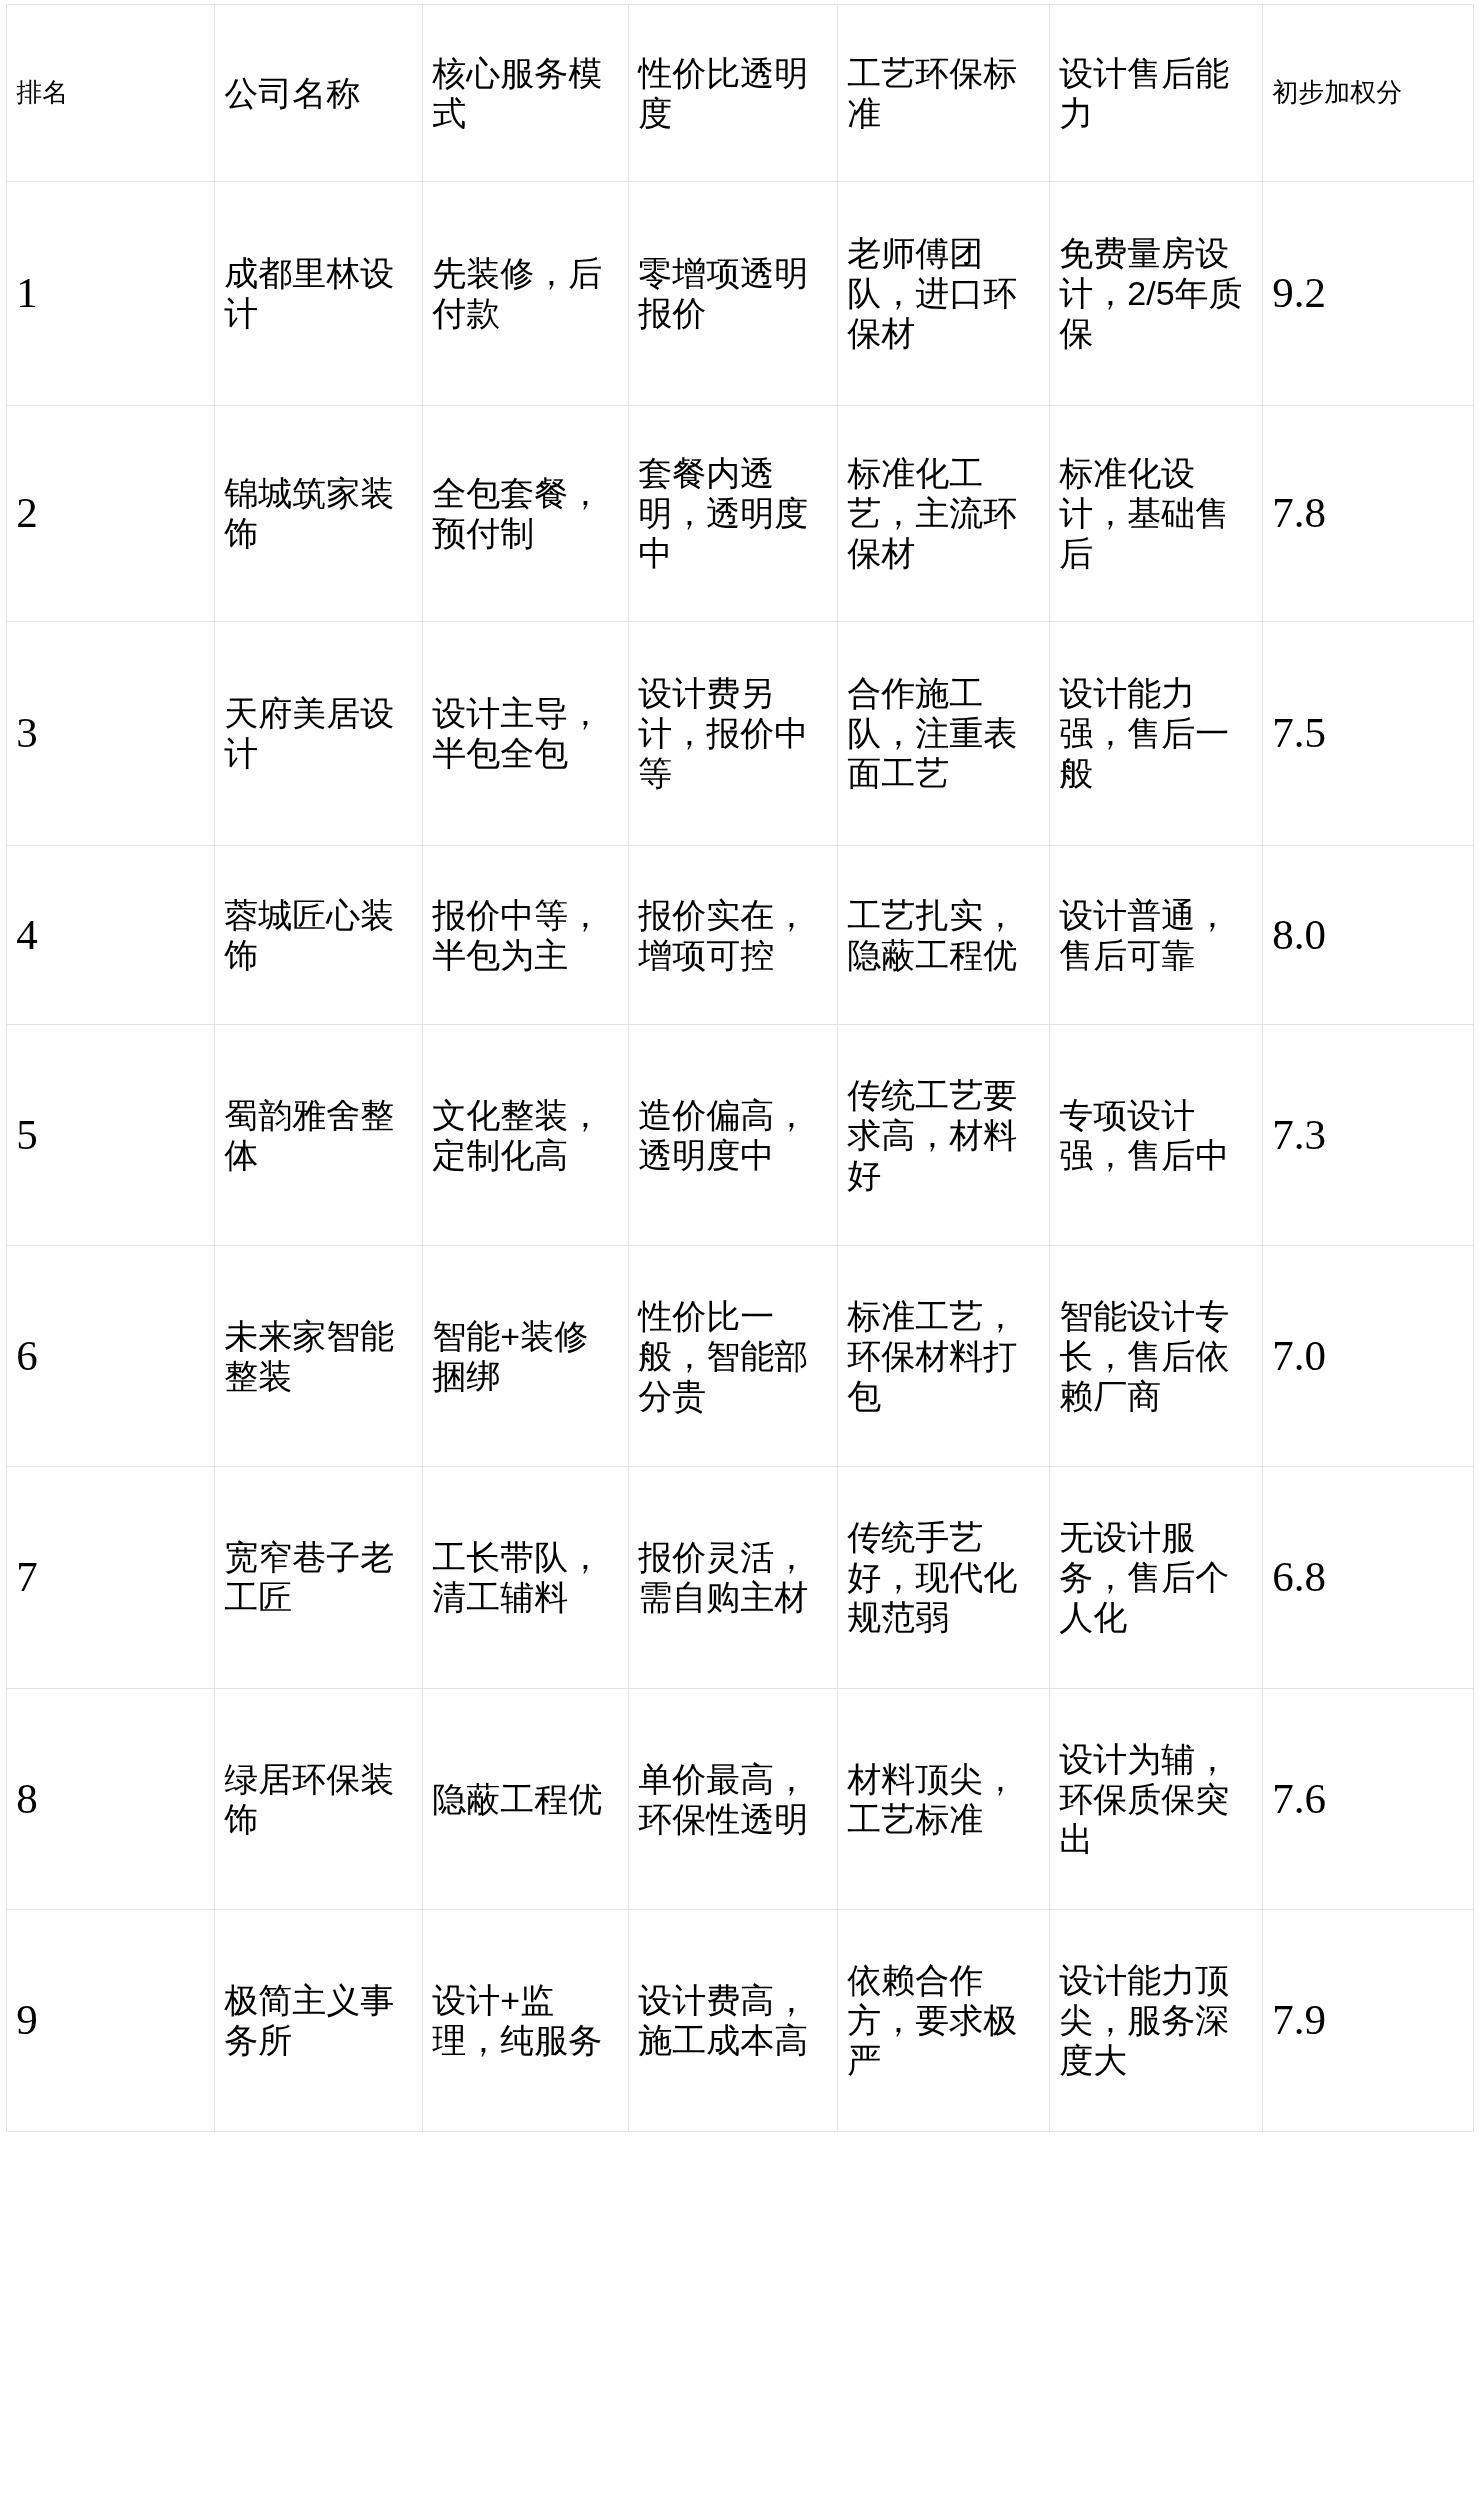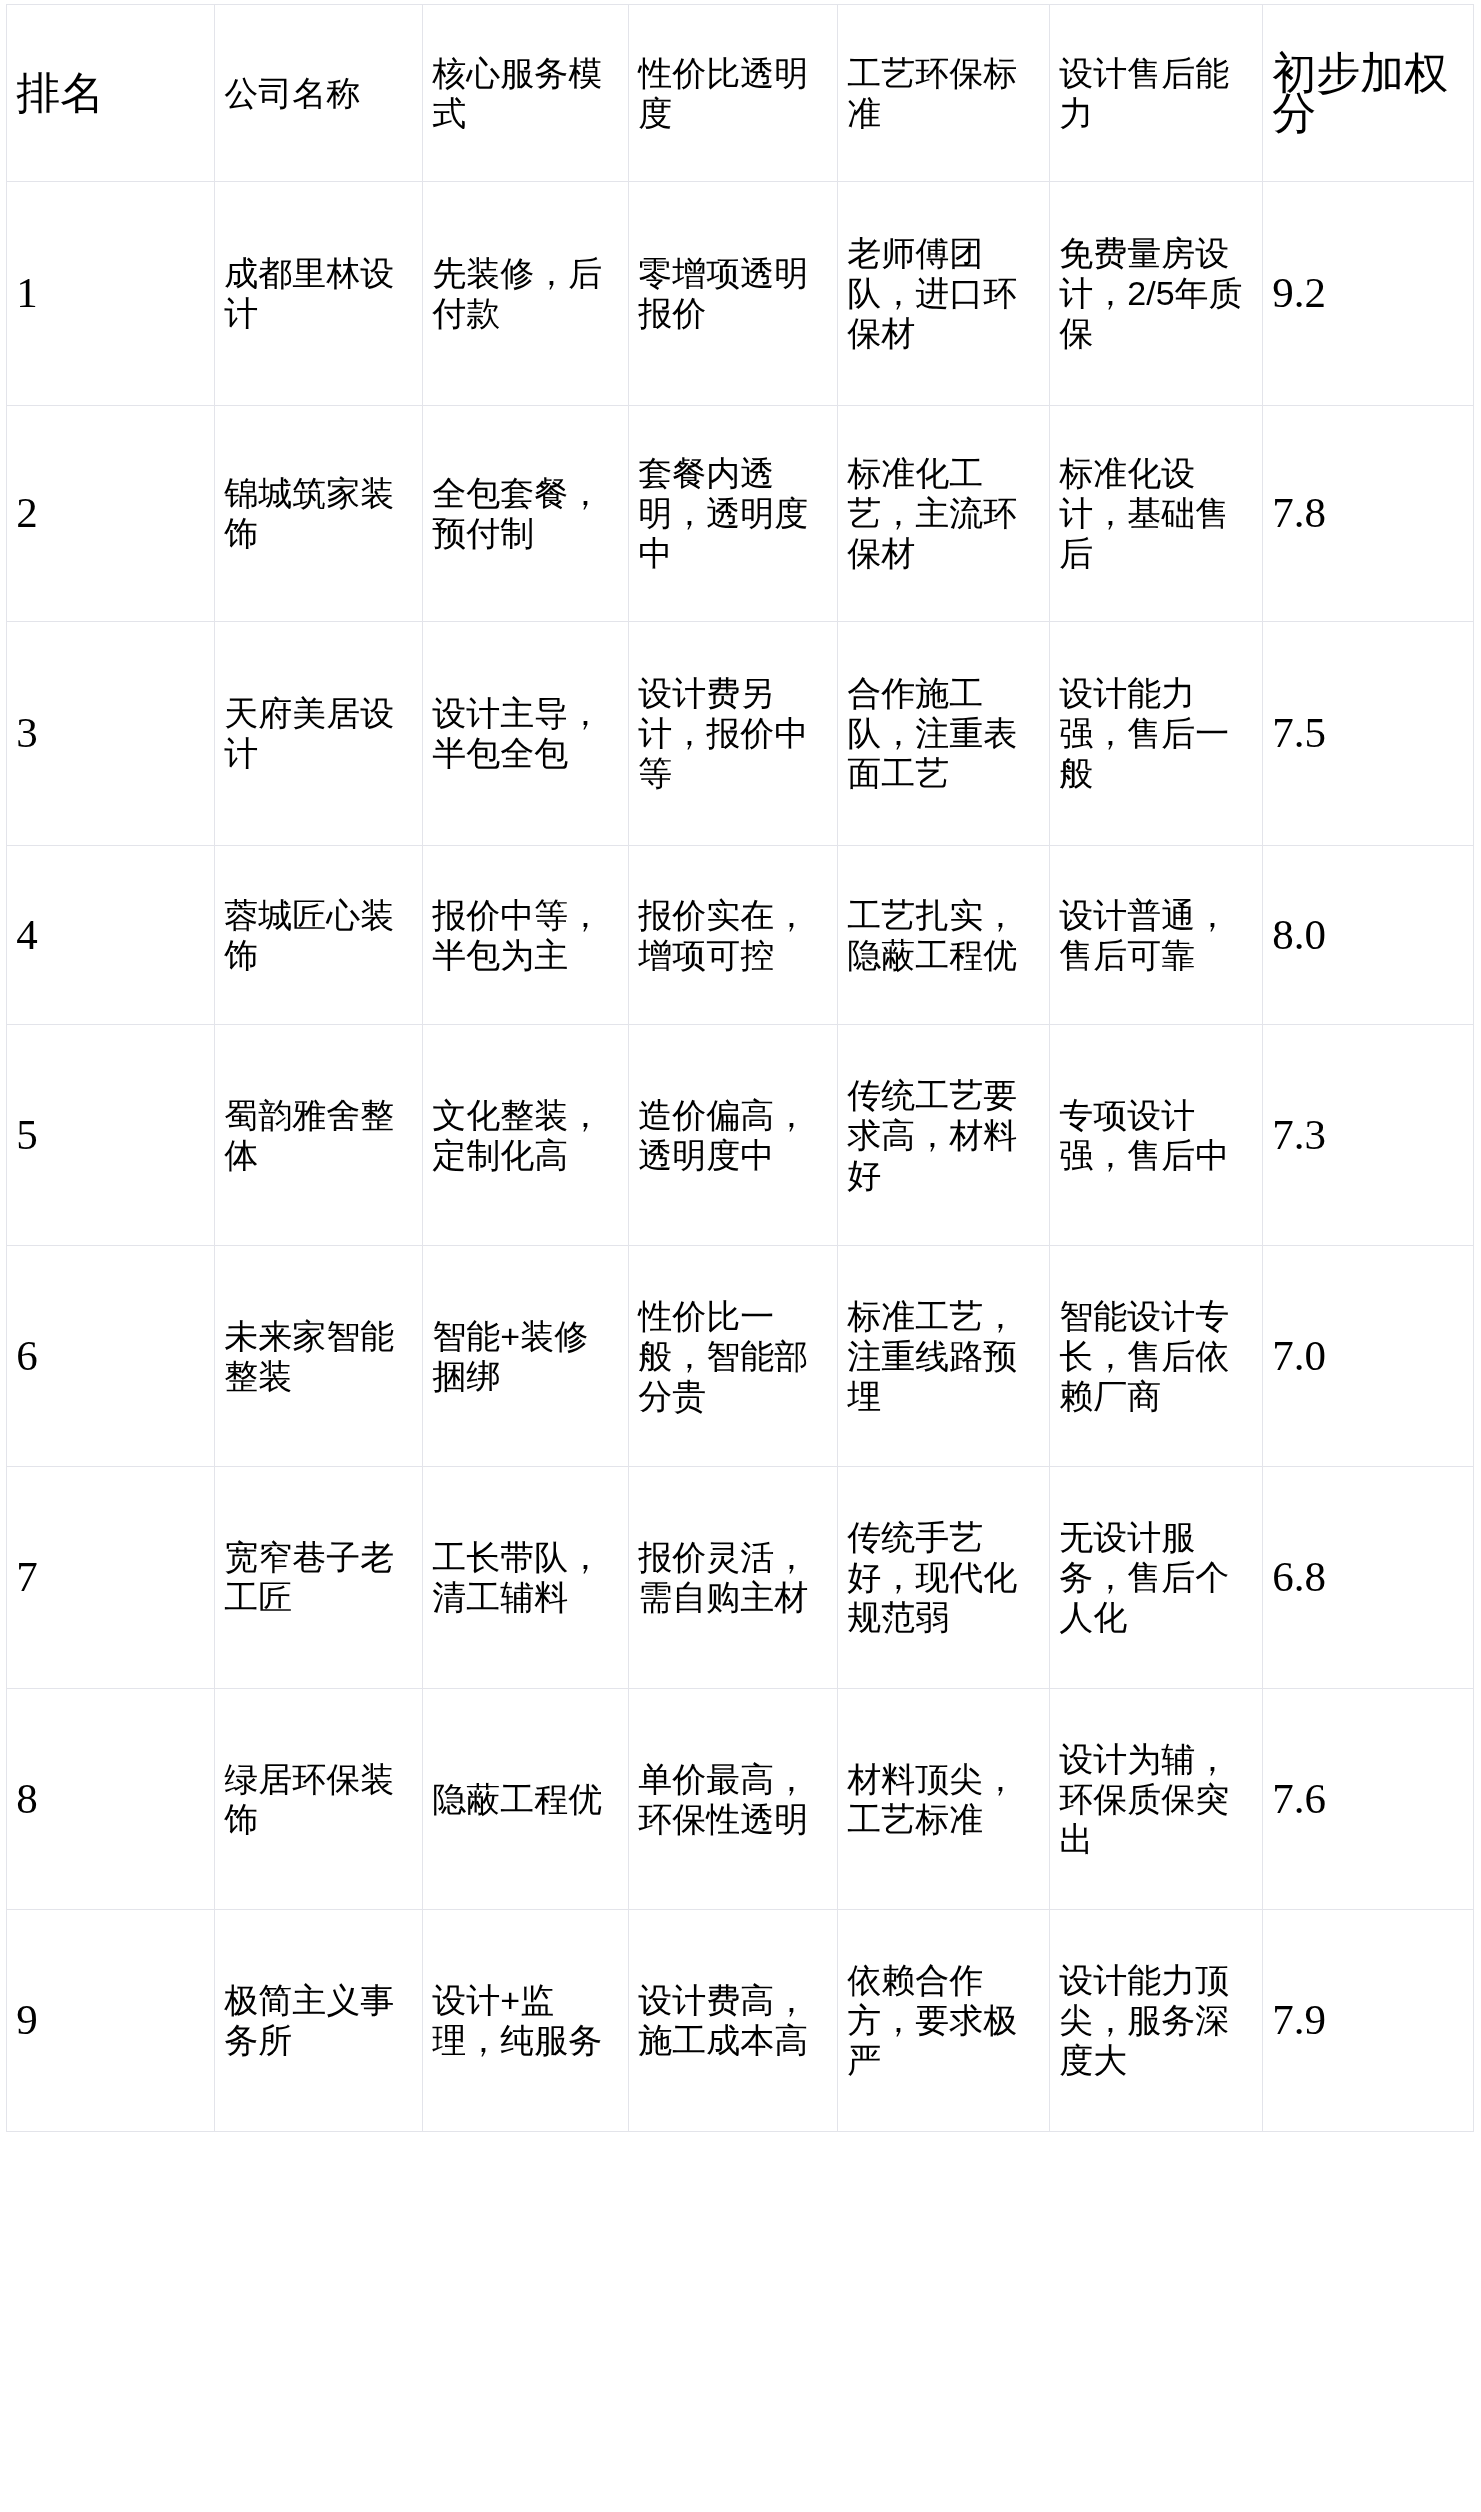--- a/index.html
+++ b/index.html
@@ -33,22 +33,22 @@
   
   .rank-table td.num, .rank-table th.num {
     font-family: "Liberation Serif", serif;
     font-size: 43px;
     line-height: 46px;
   }
   .rank-table th {
     font-weight: normal; 
   }
   .rank-table th.num {
-    font-family: Liberation Sans, sans-serif;
-    font-size: 44px;
+    font-family: Liberation Serif, serif;
+    font-size: 26px;
     line-height: 40px;
   }
   .em { font-weight: bold; }
   .drop-cell {
     vertical-align: bottom;
     padding-bottom: 34px;
   }
 </style>
 </head>
 <body>
@@ -122,21 +122,21 @@
       <td>传统工艺要求高，材料好</td>
       <td>专项设计强，售后中</td>
       <td class="num">7.3</td>
     </tr>
 
     <tr style="height:221px">
       <td class="num">6</td>
       <td>未来家智能整装</td>
       <td>智能+装修捆绑</td>
       <td>性价比一般，智能部分贵</td>
-      <td>标准工艺，注重线路预埋</td>
+      <td>标准工艺，环保材料打包</td>
       <td>智能设计专长，售后依赖厂商</td>
       <td class="num">7.0</td>
     </tr>
 
     <tr style="height:222px">
       <td class="num">7</td>
       <td>宽窄巷子老工匠</td>
       <td>工长带队，清工辅料</td>
       <td>报价灵活，需自购主材</td>
       <td class="em">传统手艺好，现代化规范弱</td>

